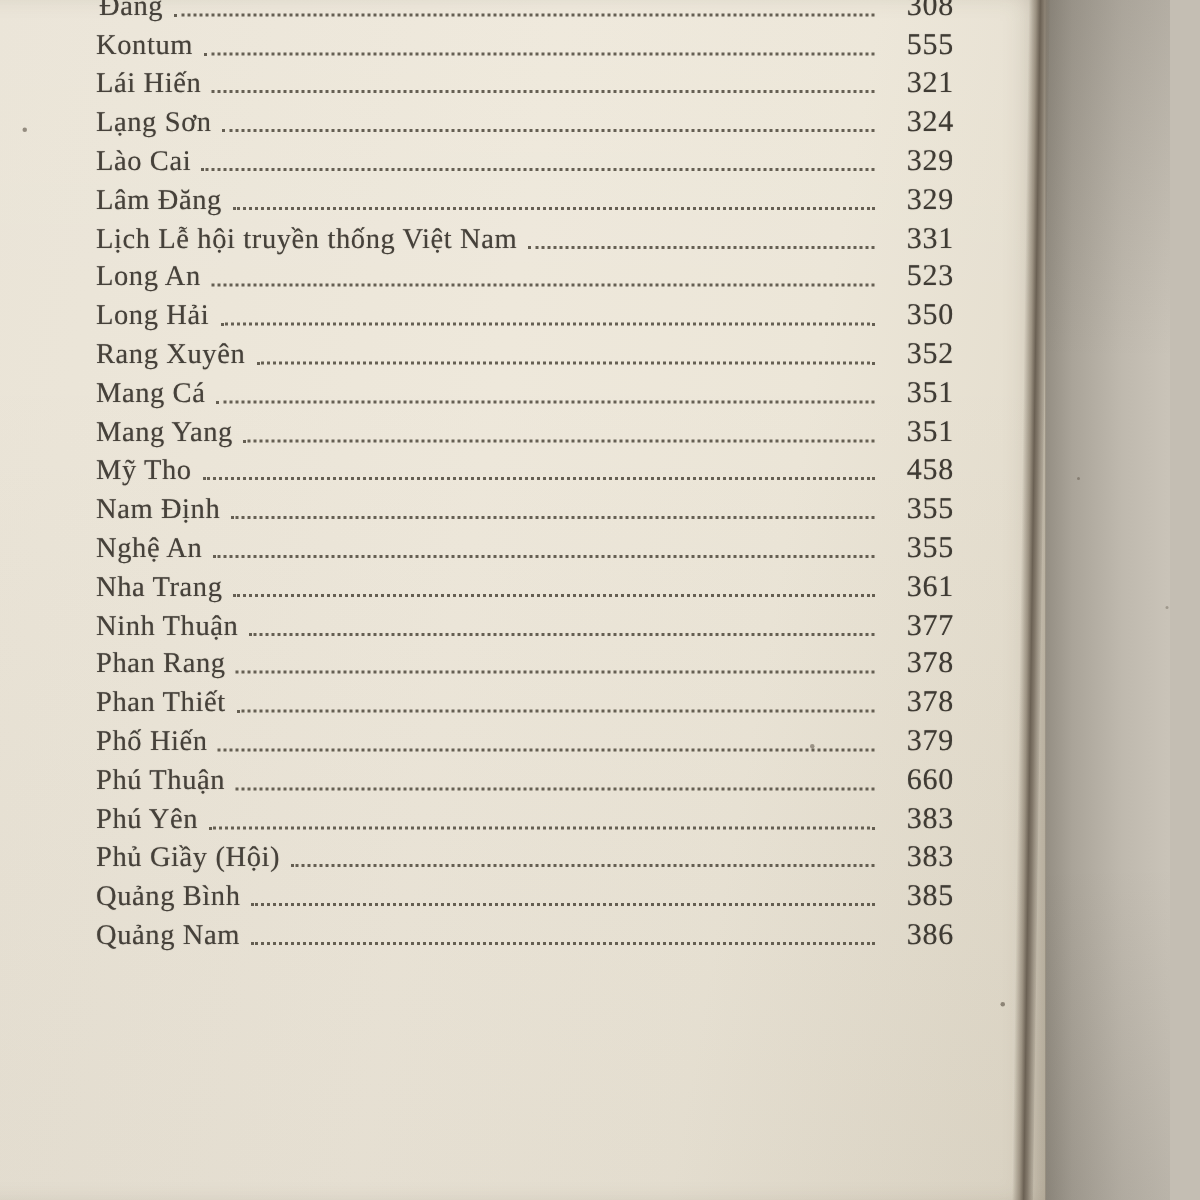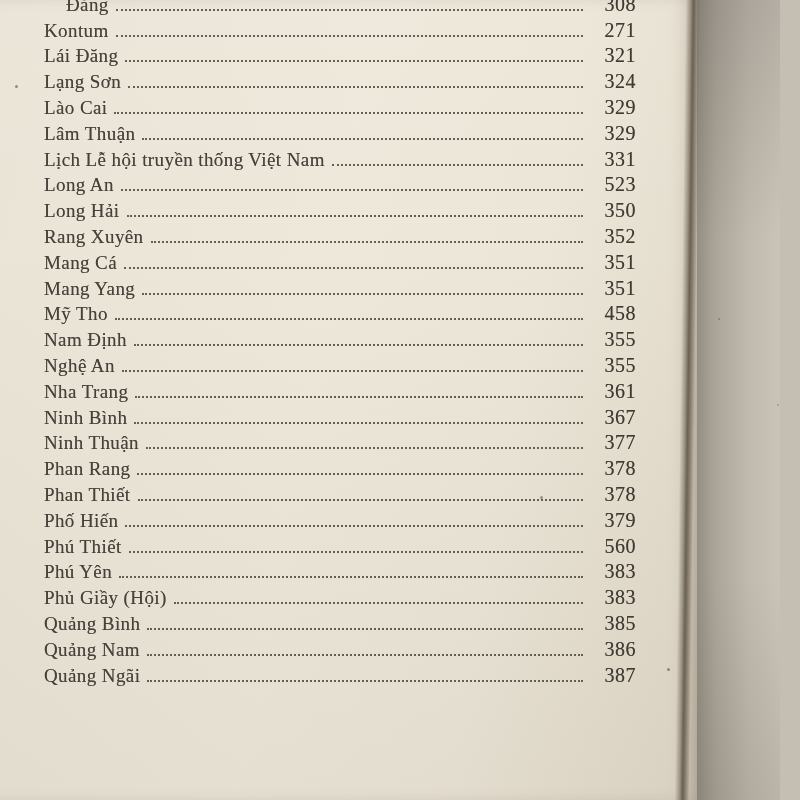--- a/index.html
+++ b/index.html
@@ -44,20 +44,21 @@
     position:absolute;left:44px;top:-10px;width:592px;
     color:var(--ink,#46413a);
   }
   .toc-row{
     height:25.8px;display:flex;align-items:flex-end;
   }
   .toc-label{
     font-size:19px;line-height:23px;white-space:nowrap;
     letter-spacing:0.4px;
     text-shadow:0 0 0.6px rgba(70,65,58,0.55);
+    margin-left:20px;
   }
   .toc-row.partial .toc-label{margin-left:22px;}
   .toc-dots{
     flex:1;border-bottom:2px dotted var(--dots,#534d41);
     margin:0 7px 5px 7px;opacity:0.88;
   }
   .toc-page{
     font-size:20px;line-height:23px;min-width:46px;text-align:right;
     letter-spacing:0.5px;color:var(--ink-num,#3f3b34);
     text-shadow:0 0 0.6px rgba(60,55,48,0.55);
@@ -84,39 +85,39 @@
 
   <div class="toc" id="toc-list">
       <div class="toc-row partial">
         <span class="toc-label">Đăng</span>
         <span class="toc-dots"></span>
         <span class="toc-page">308</span>
       </div>
       <div class="toc-row">
         <span class="toc-label">Kontum</span>
         <span class="toc-dots"></span>
-        <span class="toc-page">271</span>
-      </div>
-      <div class="toc-row">
-        <span class="toc-label">Lái Đăng</span>
+        <span class="toc-page">555</span>
+      </div>
+      <div class="toc-row">
+        <span class="toc-label">Lái Hiến</span>
         <span class="toc-dots"></span>
         <span class="toc-page">321</span>
       </div>
       <div class="toc-row">
         <span class="toc-label">Lạng Sơn</span>
         <span class="toc-dots"></span>
         <span class="toc-page">324</span>
       </div>
       <div class="toc-row">
         <span class="toc-label">Lào Cai</span>
         <span class="toc-dots"></span>
         <span class="toc-page">329</span>
       </div>
       <div class="toc-row">
-        <span class="toc-label">Lâm Thuận</span>
+        <span class="toc-label">Lâm Đăng</span>
         <span class="toc-dots"></span>
         <span class="toc-page">329</span>
       </div>
       <div class="toc-row">
         <span class="toc-label">Lịch Lễ hội truyền thống Việt Nam</span>
         <span class="toc-dots"></span>
         <span class="toc-page">331</span>
       </div>
       <div class="toc-row">
         <span class="toc-label">Long An</span>
@@ -157,73 +158,63 @@
         <span class="toc-label">Nghệ An</span>
         <span class="toc-dots"></span>
         <span class="toc-page">355</span>
       </div>
       <div class="toc-row">
         <span class="toc-label">Nha Trang</span>
         <span class="toc-dots"></span>
         <span class="toc-page">361</span>
       </div>
       <div class="toc-row">
-        <span class="toc-label">Ninh Bình</span>
-        <span class="toc-dots"></span>
-        <span class="toc-page">367</span>
-      </div>
-      <div class="toc-row">
         <span class="toc-label">Ninh Thuận</span>
         <span class="toc-dots"></span>
         <span class="toc-page">377</span>
       </div>
       <div class="toc-row">
         <span class="toc-label">Phan Rang</span>
         <span class="toc-dots"></span>
         <span class="toc-page">378</span>
       </div>
       <div class="toc-row">
         <span class="toc-label">Phan Thiết</span>
         <span class="toc-dots"></span>
         <span class="toc-page">378</span>
       </div>
       <div class="toc-row">
         <span class="toc-label">Phố Hiến</span>
         <span class="toc-dots"></span>
         <span class="toc-page">379</span>
       </div>
       <div class="toc-row">
-        <span class="toc-label">Phú Thiết</span>
-        <span class="toc-dots"></span>
-        <span class="toc-page">560</span>
+        <span class="toc-label">Phú Thuận</span>
+        <span class="toc-dots"></span>
+        <span class="toc-page">660</span>
       </div>
       <div class="toc-row">
         <span class="toc-label">Phú Yên</span>
         <span class="toc-dots"></span>
         <span class="toc-page">383</span>
       </div>
       <div class="toc-row">
         <span class="toc-label">Phủ Giầy (Hội)</span>
         <span class="toc-dots"></span>
         <span class="toc-page">383</span>
       </div>
       <div class="toc-row">
         <span class="toc-label">Quảng Bình</span>
         <span class="toc-dots"></span>
         <span class="toc-page">385</span>
       </div>
       <div class="toc-row">
         <span class="toc-label">Quảng Nam</span>
         <span class="toc-dots"></span>
         <span class="toc-page">386</span>
-      </div>
-      <div class="toc-row">
-        <span class="toc-label">Quảng Ngãi</span>
-        <span class="toc-dots"></span>
-        <span class="toc-page">387</span>
       </div>
     </div>
 
   <div class="page-edge"></div>
 
   <div class="speck s1"></div>
   <div class="speck s2"></div>
   <div class="speck s3"></div>
   <div class="speck s4"></div>
   <div class="speck s5"></div>

